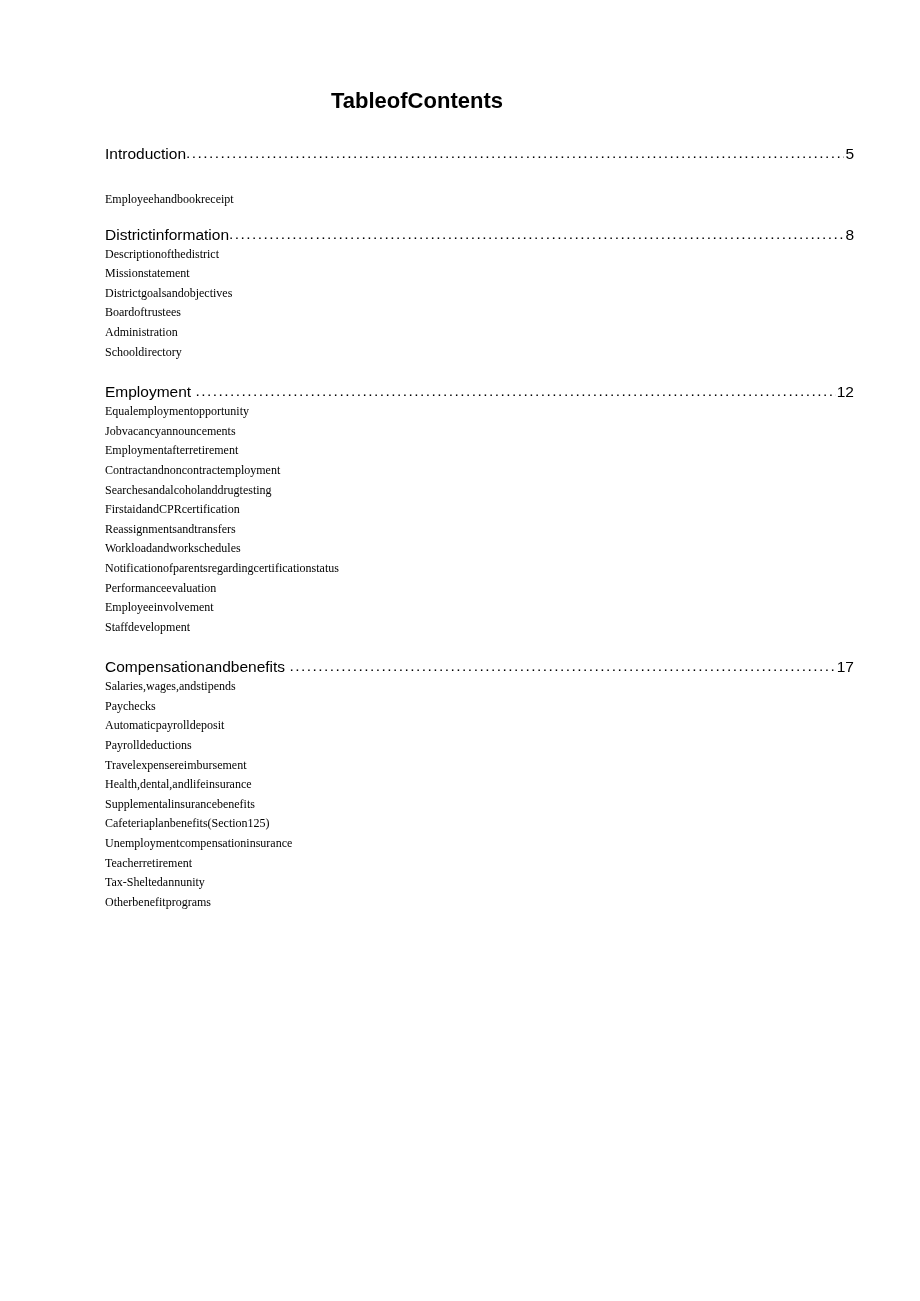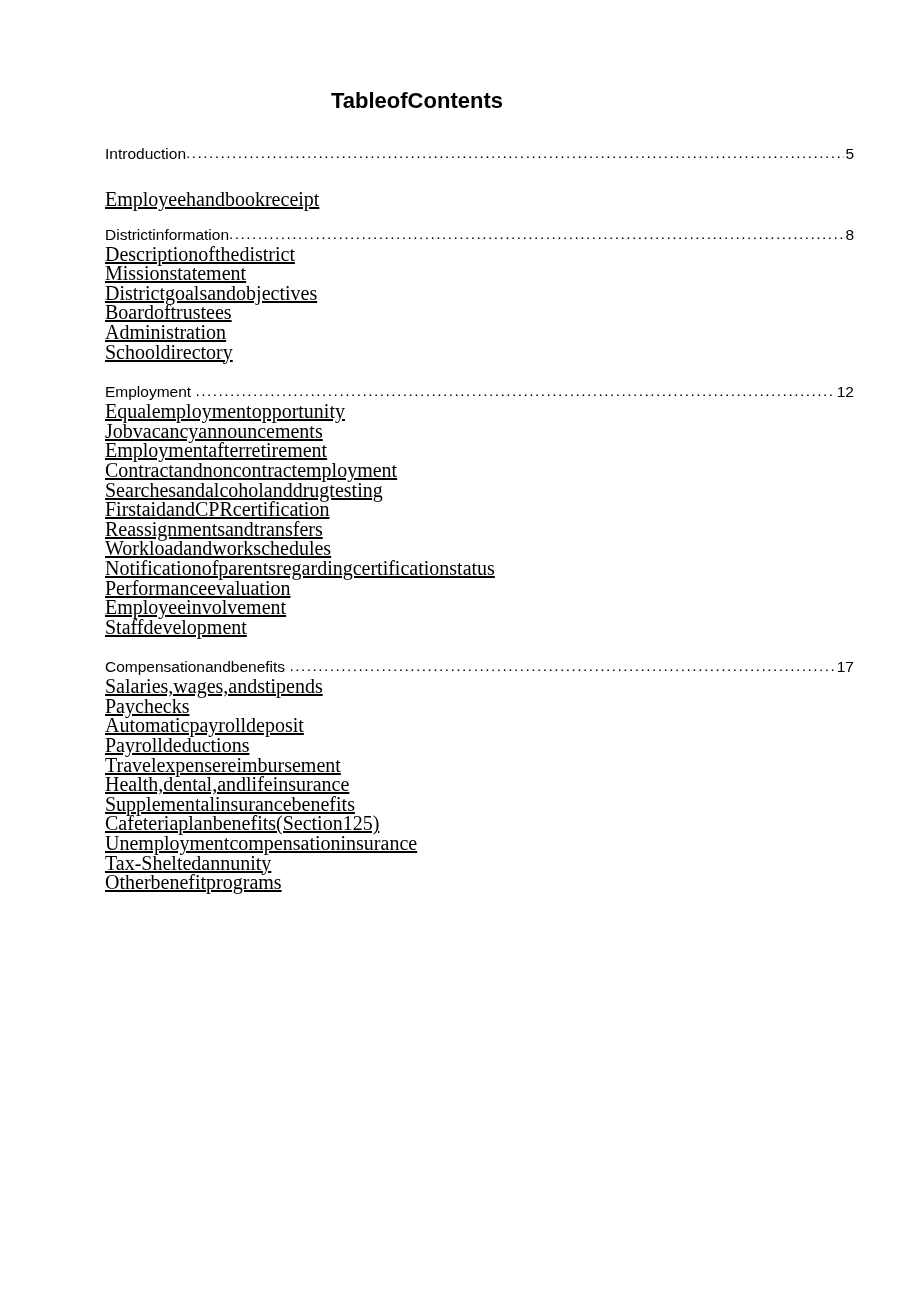--- a/index.html
+++ b/index.html
@@ -96,25 +96,24 @@
     display: inline;
     white-space: pre;
   }
   .sub-list {
     list-style: none;
     margin: 0;
     padding: 0;
   }
   .sub-item {
     font-family: "Liberation Serif", "DejaVu Serif", serif;
-    font-size: 20px;
+    font-size: 12px;
     line-height: 19.6px;
     color: #000000;
     white-space: nowrap;
-    text-decoration: underline;
   }
   .section.intro .sub-list {
     margin-top: 26px;
   }
   .section.intro {
     margin-bottom: 0;
   }
   .section.district {
     margin-top: 14px;
   }
@@ -182,19 +181,20 @@
         <ul class="sub-list">
           <li class="sub-item">Salaries,wages,andstipends</li>
           <li class="sub-item">Paychecks</li>
           <li class="sub-item">Automaticpayrolldeposit</li>
           <li class="sub-item">Payrolldeductions</li>
           <li class="sub-item">Travelexpensereimbursement</li>
           <li class="sub-item">Health,dental,andlifeinsurance</li>
           <li class="sub-item">Supplementalinsurancebenefits</li>
           <li class="sub-item">Cafeteriaplanbenefits(Section125)</li>
           <li class="sub-item">Unemploymentcompensationinsurance</li>
+          <li class="sub-item">Teacherretirement</li>
           <li class="sub-item">Tax-Sheltedannunity</li>
           <li class="sub-item">Otherbenefitprograms</li>
         </ul>
       </div>
     </div>
 
 </div>
 
 </body></html>

